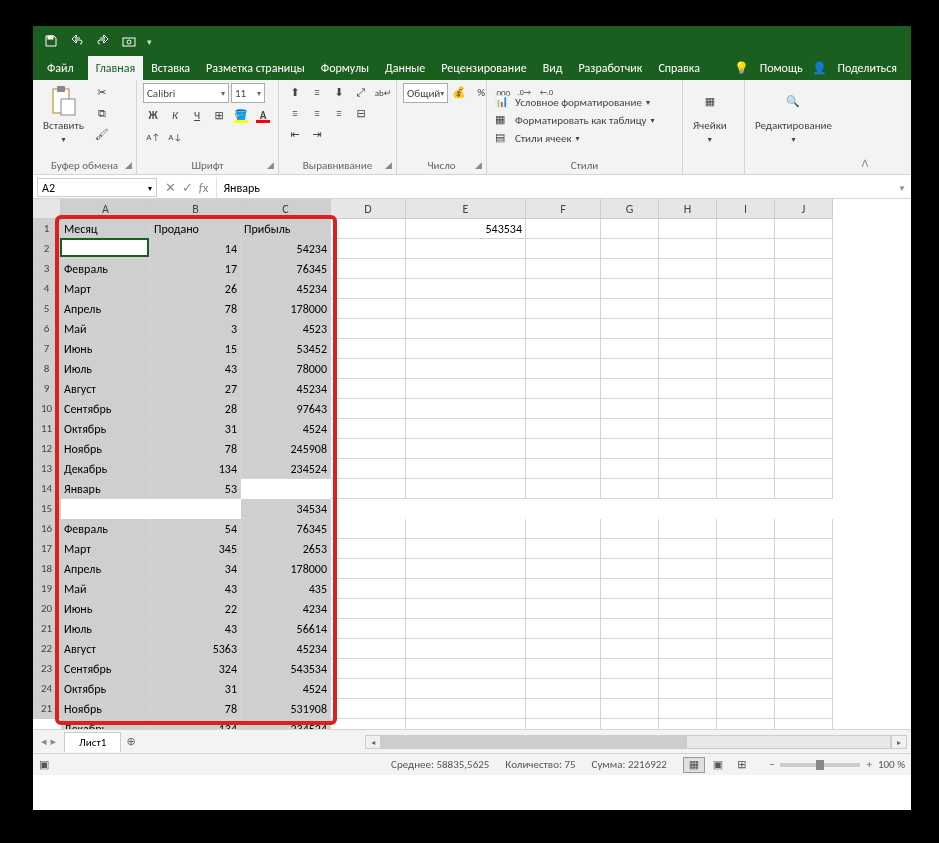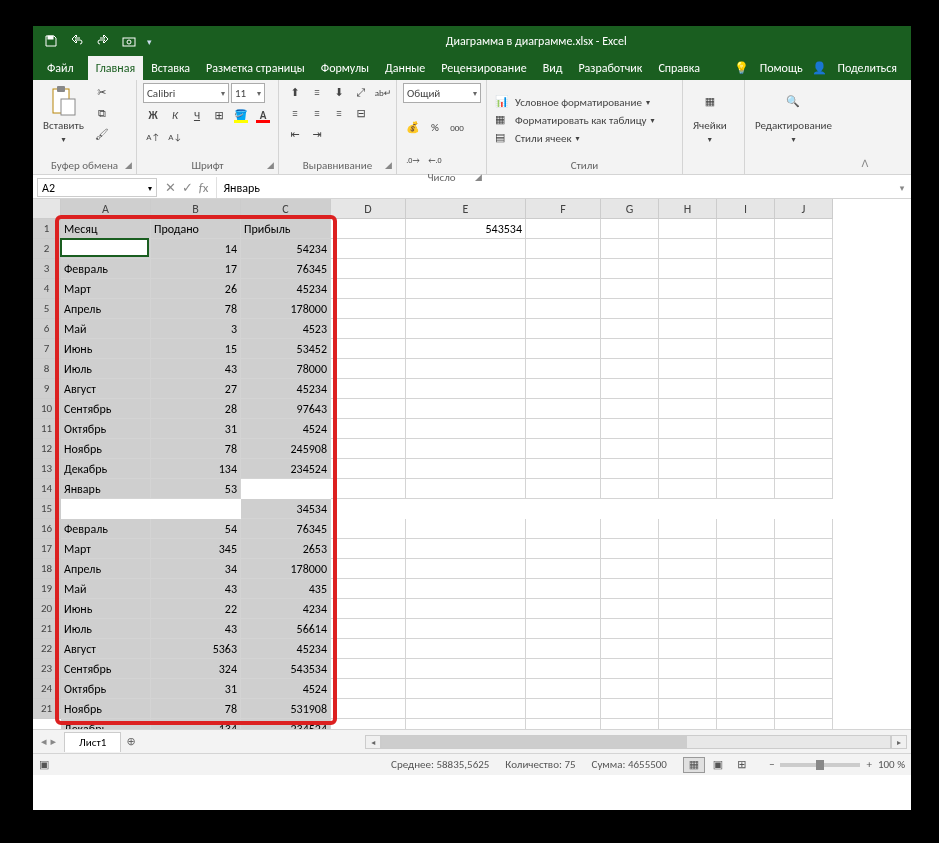--- a/index.html
+++ b/index.html
@@ -112,21 +112,20 @@
           </svg>
         </span>
       <span class="qa-icon">
           <svg width="14" height="14" viewBox="0 0 14 14">
             <rect x="1" y="4" width="12" height="8" fill="none" stroke="#fff"></rect>
             <circle cx="7" cy="8" r="2" fill="none" stroke="#fff"></circle>
           </svg>
         </span>
       <span style="font-size:9px;color:#cde">▾</span>
     </div>
-    <div class="title-center">Диаграмма в диаграмме.xlsx - Excel</div>
   </div>
 
   <div class="tabs">
     <div class="tab file">Файл</div>
     <div class="tab active">Главная</div>
     <div class="tab">Вставка</div>
     <div class="tab">Разметка страницы</div>
     <div class="tab">Формулы</div>
     <div class="tab">Данные</div>
     <div class="tab">Рецензирование</div>
@@ -219,21 +218,21 @@
         </div>
         <div class="row">
           <div class="minibtn">⇤</div>
           <div class="minibtn">⇥</div>
         </div>
       </div>
       <div class="rgroup-label"><span>Выравнивание</span><span class="launcher">◢</span></div>
     </div>
 
     <div class="rgroup" style="width:90px">
-      <div class="rgroup-body" style="flex-direction:column;gap:15px">
+      <div class="rgroup-body" style="gap:1px">
         <div class="combo" style="width:78px">
             <span>Общий</span>
             <span class="dd">▾</span>
           </div>
         <div class="row">
           <div class="minibtn">💰</div>
           <div class="minibtn">%</div>
           <div class="minibtn" style="font-size:9px">000</div>
         </div>
         <div class="row">
@@ -667,21 +666,21 @@
         </div>
       <div class="hscroll-btn">▸</div>
     </div>
   </div>
 
   <div class="statusbar">
     <span>▣</span>
     <div class="spacer"></div>
     <span><span>Среднее:</span> <span>58835,5625</span></span>
     <span><span>Количество:</span> <span>75</span></span>
-    <span><span>Сумма:</span> <span>4655500</span></span>
+    <span><span>Сумма:</span> <span>2216922</span></span>
     <div class="viewbtns">
       <div class="viewbtn active">▦</div>
       <div class="viewbtn">▣</div>
       <div class="viewbtn">⊞</div>
     </div>
     <div class="zoom">
       <span>−</span>
       <div class="zoom-track">
           <div class="zoom-thumb"></div>
         </div>

